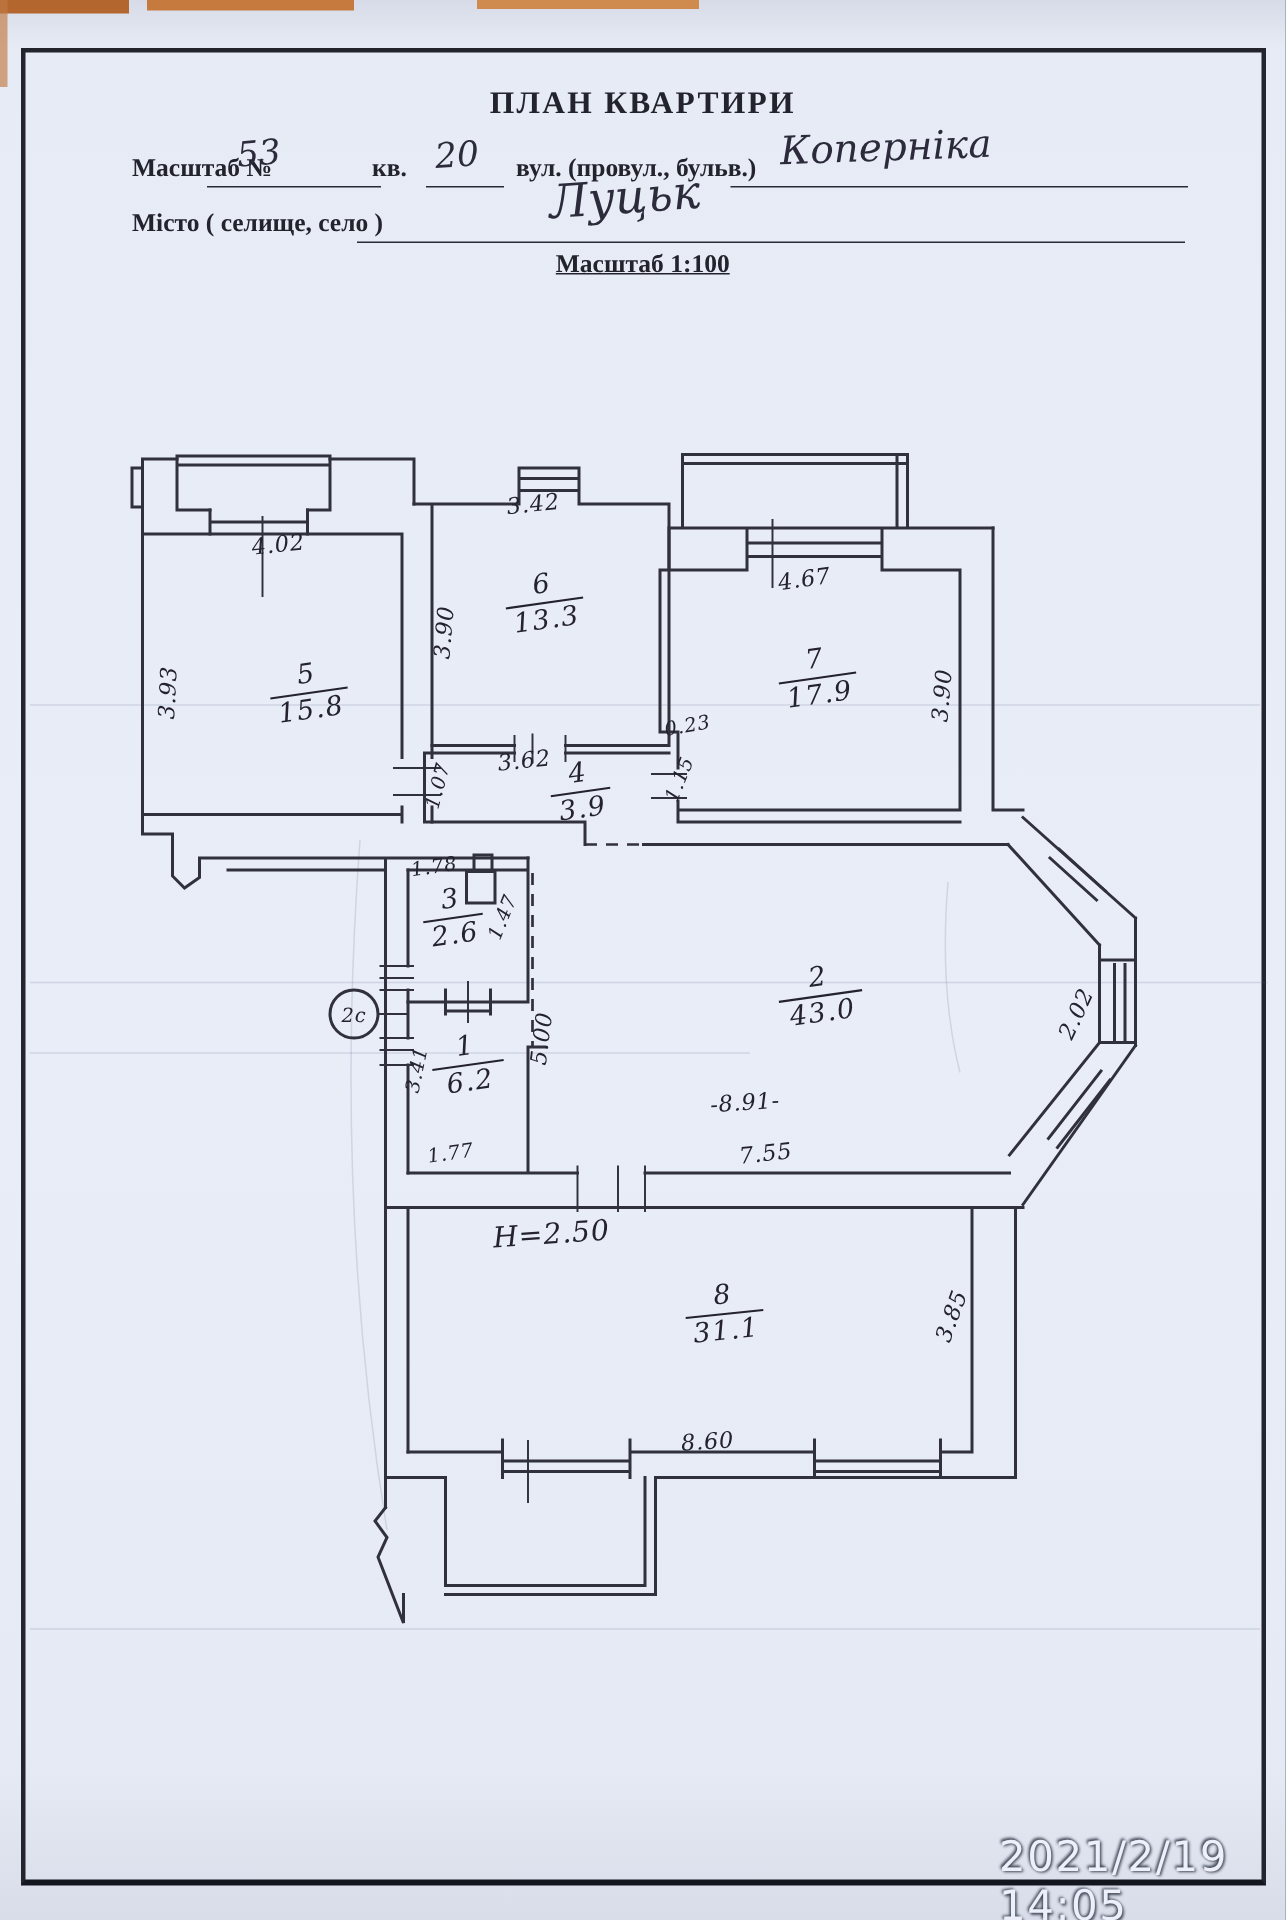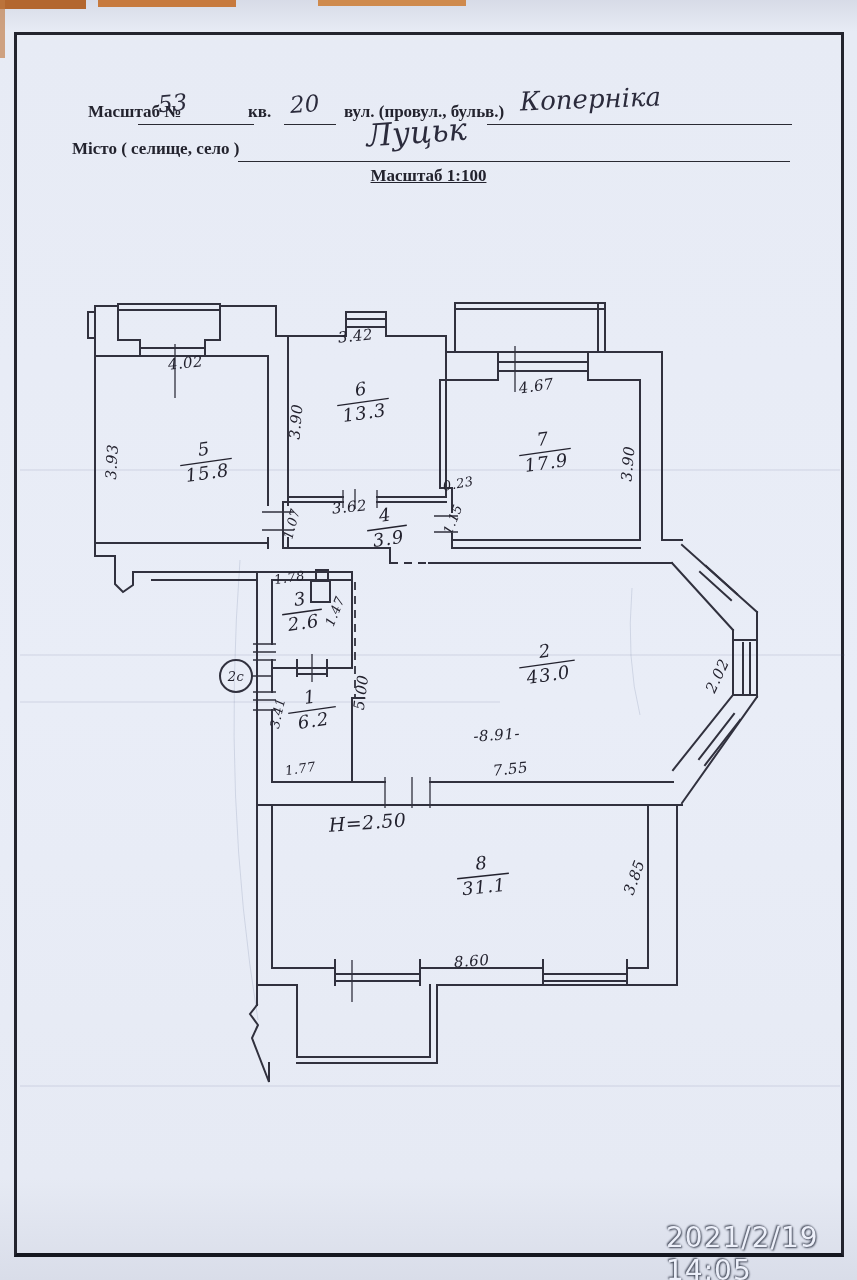--- a/index.html
+++ b/index.html
@@ -42,34 +42,35 @@
 
 <div class="photo">
 
   <div class="strip s1"></div>
   <div class="strip s2"></div>
   <div class="strip s3"></div>
   <div class="strip s4"></div>
 
   <div class="frame"></div>
 
+  <div class="hdr-title">ПЛАН КВАРТИРИ</div>
 
   <div class="lbl" style="left:88px;top:102px">Масштаб №</div>
   <div class="hand" style="left:158px;top:90px;font-size:23px;transform:rotate(-5deg)">53</div>
   <div class="uline" style="left:138px;top:124px;width:116px"></div>
 
   <div class="lbl" style="left:248px;top:102px">кв.</div>
   <div class="hand" style="left:290px;top:91px;font-size:23px;transform:rotate(-4deg)">20</div>
   <div class="uline" style="left:284px;top:124px;width:52px"></div>
 
   <div class="lbl" style="left:344px;top:102px">вул. (провул., бульв.)</div>
   <div class="hand" style="left:520px;top:84px;font-size:26px;transform:rotate(-2deg)">Коперніка</div>
   <div class="uline" style="left:487px;top:124px;width:305px"></div>
 
-  <div class="lbl" style="left:72px;top:139px">Місто ( селище, село )</div>
+  <div class="lbl" style="left:88px;top:139px">Місто ( селище, село )</div>
   <div class="hand" style="left:366px;top:114px;font-size:31px;transform:rotate(-4deg)">Луцьк</div>
   <div class="uline" style="left:238px;top:161px;width:552px"></div>
 
   <div class="scale-line">Масштаб 1:100</div>
 
   <svg class="plan" width="857" height="1280" viewBox="0 0 857 1280">
 
     <g>
       <path class="faint" d="M20,470 H840"></path>
       <path class="faint" d="M20,655 H845"></path>

